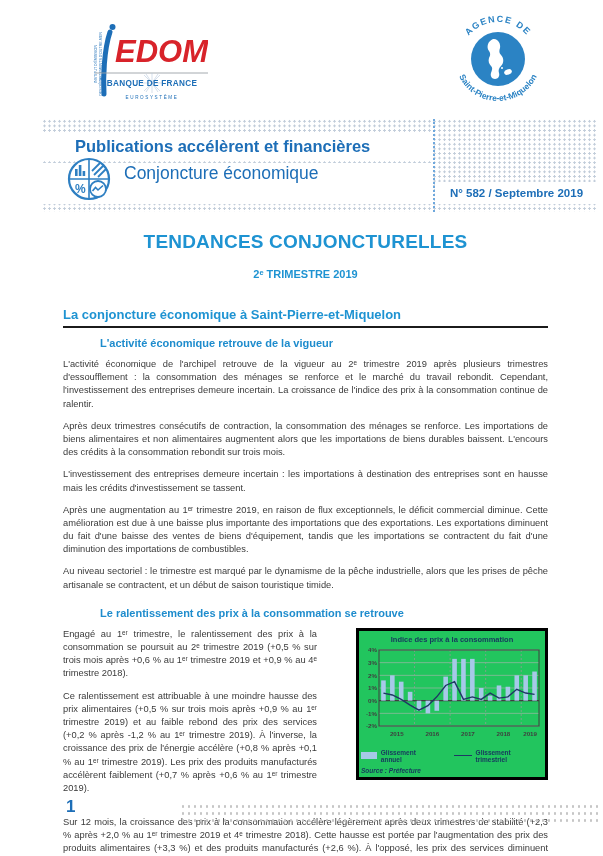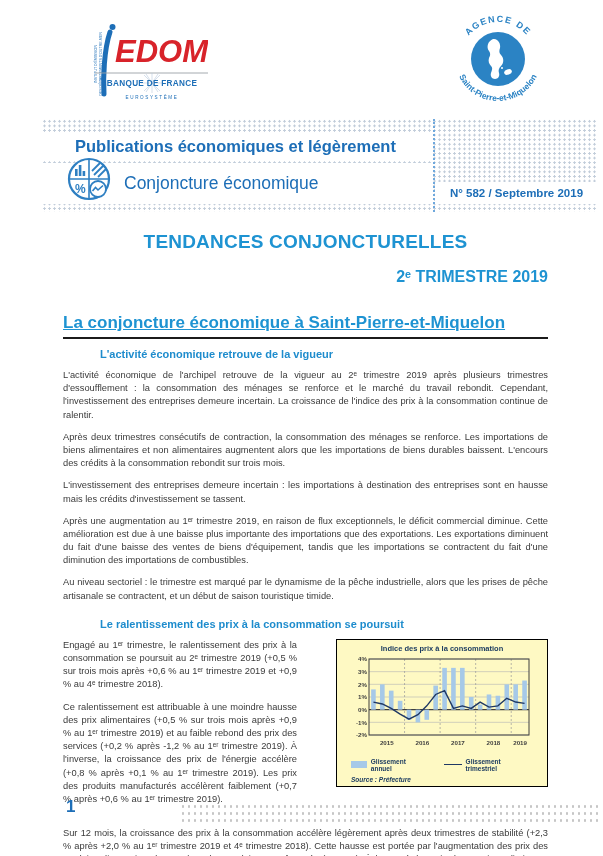--- a/index.html
+++ b/index.html
@@ -18,38 +18,38 @@
     background-image:radial-gradient(circle,#c2cdda 1.1px,transparent 1.2px);
     background-size:5px 4.6px;
   }
   .band .divider{
     position:absolute;left:391px;top:0;height:100%;width:0;
     border-left:2px dotted #6fa8dc;
   }
   .strip{position:absolute;background:#ffffff;}
   .strip-pub{left:0;top:13px;width:389px;height:28px;display:flex;align-items:center;}
   .strip-pub .t{padding-left:33px;font-size:16.5px;font-weight:bold;color:#1d6eb7;}
-  .strip-conj{left:0;top:44px;width:389px;height:41px;display:flex;align-items:center;}
+  .strip-conj{left:0;top:44px;width:389px;height:41px;display:flex;align-items:flex-start;}
   .strip-conj .t{padding-left:82px;font-size:17.5px;color:#1d6eb7;}
   .conj-icon{position:absolute;left:24px;top:37px;width:46px;height:46px;}
   .strip-issue{left:393px;top:63px;width:163px;height:22px;display:flex;align-items:center;justify-content:center;}
   .strip-issue .t{font-size:11.5px;font-weight:bold;color:#1d6eb7;text-align:right;}
   
   .content{position:absolute;left:63px;top:231px;width:485px;}
   .doc-title{margin:0 0 15px;text-align:center;font-size:19px;font-weight:bold;color:#1e93d2;letter-spacing:.2px;}
-  .doc-subtitle{margin:0 0 27px;text-align:right;font-size:16px;font-weight:bold;color:#1e93d2;}
-  .section-h{margin:0 0 9px;padding-bottom:4px;font-size:17px;font-weight:bold;color:#1e93d2;border-bottom:2px solid #1b1b1b;text-decoration:underline;}
+  .doc-subtitle{margin:0 0 27px;text-align:center;font-size:11px;font-weight:bold;color:#1e93d2;}
+  .section-h{margin:0 0 9px;padding-bottom:4px;font-size:13px;font-weight:bold;color:#1e93d2;border-bottom:2px solid #1b1b1b;}
   .sub-h{margin:2px 0 9px 37px;font-size:11px;font-weight:bold;color:#1e8ccd;}
   .sub-h2{margin:15px 0 9px 37px;font-size:11px;font-weight:bold;color:#1e8ccd;}
   .para{margin:0 0 9px;font-size:9.3px;line-height:1.42;text-align:justify;color:#3a3a3a;}
   .two-col{display:flex;align-items:flex-start;gap:34px;}
   .col-text{width:292px;margin-right:5px;}
   .bottom-para{margin-top:12px;}
   
-  .figure{width:188px;border:1px solid #000000;padding:4px 14px 3px;background:#fef9c3;}
+  .figure{width:188px;border:3px solid #000000;padding:4px 2px 3px;background:#22c55e;}
   .fig-title{text-align:center;font-size:7.5px;font-weight:bold;color:#17375e;margin-bottom:3px;}
   .legend{display:flex;justify-content:center;align-items:center;gap:16px;margin-top:2px;}
   .legend .item{display:flex;align-items:center;gap:4px;font-size:6.5px;font-weight:bold;color:#17375e;}
   .sw-bar{width:16px;height:7px;}
   .sw-line{width:18px;height:0;border-top:1.6px solid #1f3864;}
   .fig-source{margin-top:4px;font-size:6.5px;font-style:italic;font-weight:bold;color:#17375e;}
   
   .page-num{position:absolute;left:66px;top:797px;font-size:17px;font-weight:bold;color:#1d6eb7;}
   .footer-dots{
     position:absolute;left:180px;top:803px;width:418px;height:23px;
@@ -96,21 +96,21 @@
       <textPath href="#arcTop" startOffset="50%" text-anchor="middle">AGENCE DE</textPath>
     </text>
     <text font-size="8.4" font-weight="bold" fill="#2b83c4">
       <textPath href="#arcBot" startOffset="50%" text-anchor="middle">Saint-Pierre-et-Miquelon</textPath>
     </text>
   </svg>
 
   <div class="band">
     <div class="divider"></div>
     <div class="strip strip-pub">
-      <span class="t">Publications économiques et légèrement</span>
+      <span class="t">Publications accélèrent et financières</span>
     </div>
     <div class="strip strip-conj">
       <span class="t">Conjoncture économique</span>
     </div>
     <svg class="conj-icon" viewBox="0 0 46 46">
       <circle cx="23" cy="23" r="20" fill="#ffffff" stroke="#2e7fc2" stroke-width="2.2"></circle>
       <line x1="23" y1="4" x2="23" y2="42" stroke="#2e7fc2" stroke-width="1.6"></line>
       <line x1="4" y1="23" x2="42" y2="23" stroke="#2e7fc2" stroke-width="1.6"></line>
       <g fill="#2e7fc2">
         <rect x="9" y="13" width="2.6" height="7"></rect>
@@ -137,21 +137,21 @@
 
     <h2 class="section-h">La conjoncture économique à Saint-Pierre-et-Miquelon</h2>
 
     <h3 class="sub-h">L'activité économique retrouve de la vigueur</h3>
     <p class="para">L'activité économique de l'archipel retrouve de la vigueur au 2ᵉ trimestre 2019 après plusieurs trimestres d'essoufflement : la consommation des ménages se renforce et le marché du travail rebondit. Cependant, l'investissement des entreprises demeure incertain. La croissance de l'indice des prix à la consommation continue de ralentir.</p>
     <p class="para">Après deux trimestres consécutifs de contraction, la consommation des ménages se renforce. Les importations de biens alimentaires et non alimentaires augmentent alors que les importations de biens durables baissent. L'encours des crédits à la consommation rebondit sur trois mois.</p>
     <p class="para">L'investissement des entreprises demeure incertain : les importations à destination des entreprises sont en hausse mais les crédits d'investissement se tassent.</p>
     <p class="para">Après une augmentation au 1ᵉʳ trimestre 2019, en raison de flux exceptionnels, le déficit commercial diminue. Cette amélioration est due à une baisse plus importante des importations que des exportations. Les exportations diminuent du fait d'une baisse des ventes de biens d'équipement, tandis que les importations se contractent du fait d'une diminution des importations de combustibles.</p>
     <p class="para">Au niveau sectoriel : le trimestre est marqué par le dynamisme de la pêche industrielle, alors que les prises de pêche artisanale se contractent, et un début de saison touristique timide.</p>
 
-    <h3 class="sub-h2">Le ralentissement des prix à la consommation se poursuit</h3>
+    <h3 class="sub-h2">Le ralentissement des prix à la consommation se retrouve</h3>
 
     <div class="two-col">
       <div class="col-text">
         <p class="para">Engagé au 1ᵉʳ trimestre, le ralentissement des prix à la consommation se poursuit au 2ᵉ trimestre 2019 (+0,5 % sur trois mois après +0,6 % au 1ᵉʳ trimestre 2019 et +0,9 % au 4ᵉ trimestre 2018).</p>
         <p class="para">Ce ralentissement est attribuable à une moindre hausse des prix alimentaires (+0,5 % sur trois mois après +0,9 % au 1ᵉʳ trimestre 2019) et au faible rebond des prix des services (+0,2 % après -1,2 % au 1ᵉʳ trimestre 2019). À l'inverse, la croissance des prix de l'énergie accélère (+0,8 % après +0,1 % au 1ᵉʳ trimestre 2019). Les prix des produits manufacturés accélèrent faiblement (+0,7 % après +0,6 % au 1ᵉʳ trimestre 2019).</p>
       </div>
       <div class="figure">
         <div class="fig-title">Indice des prix à la consommation</div>
         <svg width="182" height="96" viewBox="0 0 182 96">
             <line x1="18" y1="3" x2="178" y2="3" stroke="#b4b4b4" stroke-width="0.6"></line>

